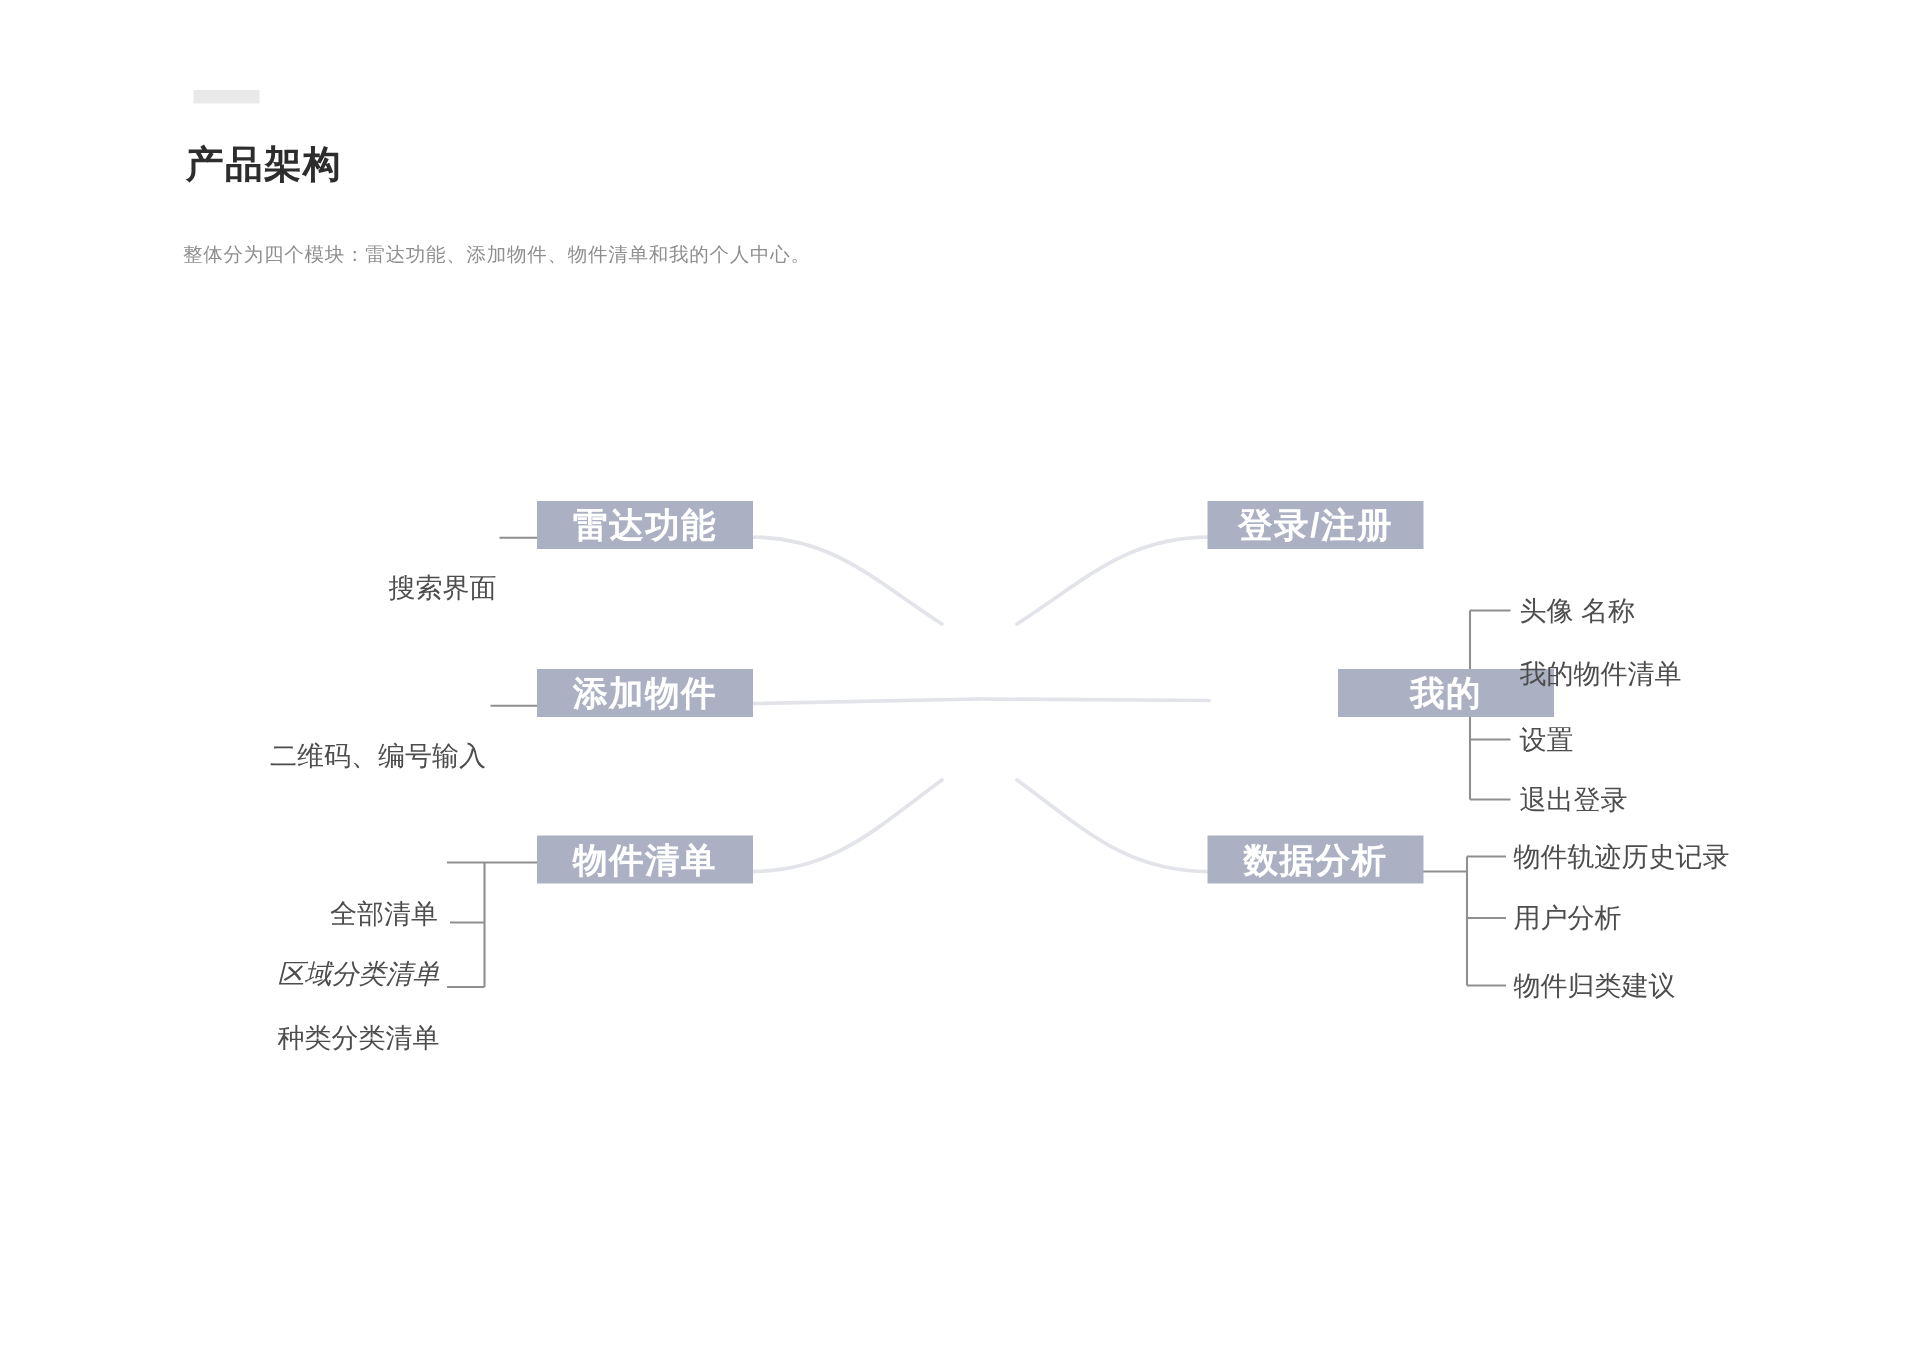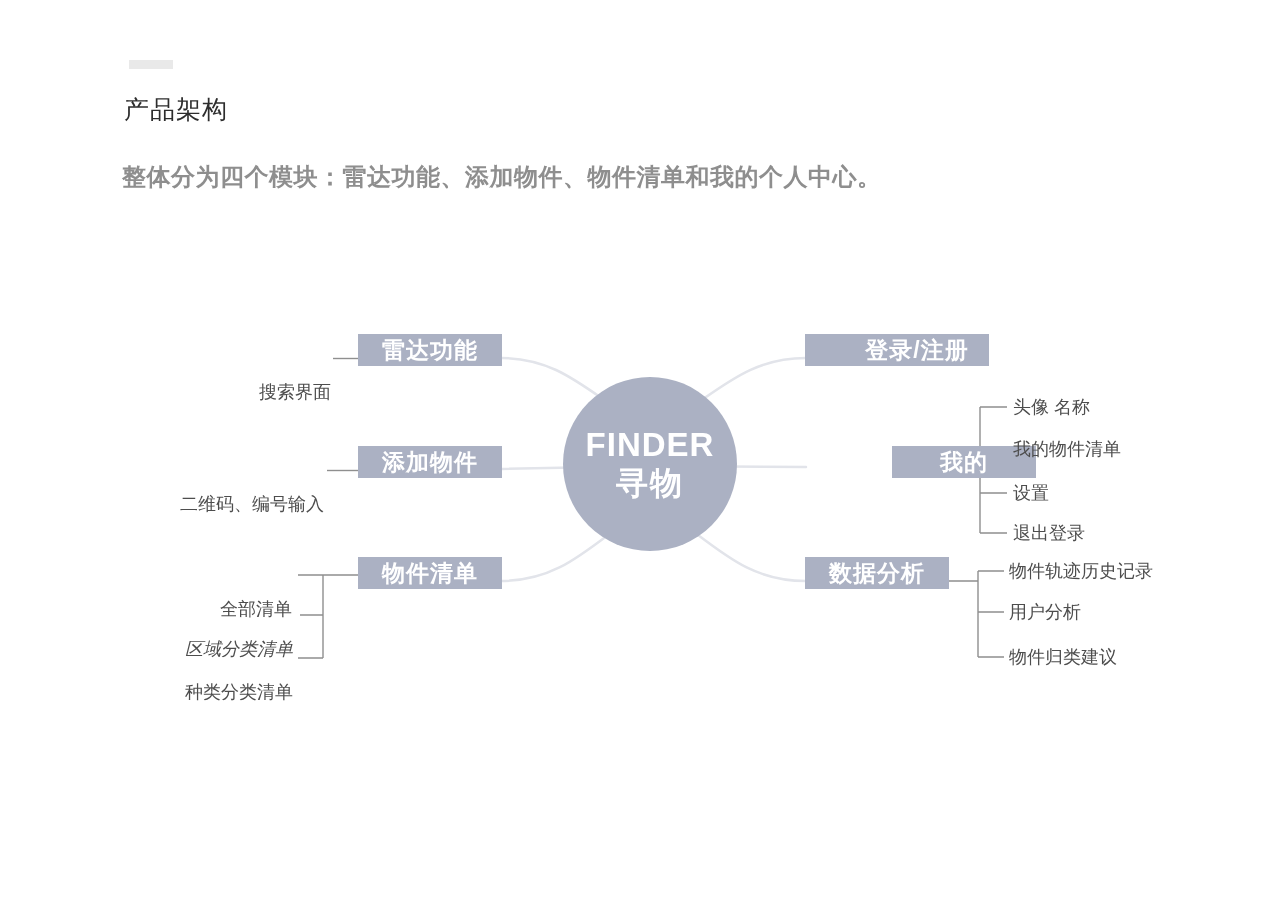--- a/index.html
+++ b/index.html
@@ -9,22 +9,22 @@
     --leaf-text:#4d4d4d;
     --title-text:#2d2d2d;
     --subtitle-text:#8e8e8e;
     --dash-fill:#e9e9e9;
   }
   html,body{margin:0;padding:0;background:#fff;}
   body{font-family:"Liberation Sans","DejaVu Sans",sans-serif;}
   .canvas{position:relative;width:1280px;height:906px;background:#fff;overflow:hidden;}
 
   .accent-dash{position:absolute;left:129px;top:60px;width:44px;height:9px;background:var(--dash-fill);}
-  .page-title{position:absolute;left:124px;top:93px;font-size:25px;font-weight:400;color:var(--title-text);letter-spacing:1px;margin:0;}
-  .page-subtitle{position:absolute;left:122px;top:161px;font-size:24px;font-weight:700;color:var(--subtitle-text);margin:0;letter-spacing:0.5px;}
+  .page-title{position:absolute;left:124px;top:93px;font-size:25px;font-weight:700;color:var(--title-text);letter-spacing:1px;margin:0;}
+  .page-subtitle{position:absolute;left:122px;top:161px;font-size:13px;font-weight:400;color:var(--subtitle-text);margin:0;letter-spacing:0.5px;}
 
   .lines{position:absolute;left:0;top:0;width:1280px;height:906px;z-index:1;}
   .lines path{fill:none;}
   .branch{stroke:var(--branch-line);stroke-width:2.5;stroke-linecap:round;}
   .tree{stroke:var(--tree-line);stroke-width:1.4;}
 
   .node{position:absolute;z-index:2;width:144px;height:32px;background:var(--node-fill);
         color:#fff;font-size:23px;font-weight:600;display:flex;align-items:center;justify-content:center;
         letter-spacing:1px;}
   .center-node{position:absolute;z-index:2;left:563px;top:377px;width:174px;height:174px;border-radius:50%;
@@ -57,30 +57,26 @@
     <path class="tree" d="M 333 358.5 H 358"></path>
     <path class="tree" d="M 327 470.5 H 358"></path>
 
     <path class="tree" d="M 298 575 H 323 M 300 615 H 323 M 298 658 H 323 M 323 575 V 658 M 323 575 H 358"></path>
 
     <path class="tree" d="M 947 467 H 980 M 980 407 V 533 M 980 407 H 1007 M 980 449 H 1007 M 980 493 H 1007 M 980 533 H 1007"></path>
 
     <path class="tree" d="M 947 581 H 978 M 978 571 V 657 M 978 571 H 1004 M 978 612 H 1004 M 978 657 H 1004"></path>
   </svg>
 
-  <div class="center-node">
-    <div class="center-line1">FINDER</div>
-    <div class="center-line2">寻物</div>
-  </div>
 
   <div class="node" style="left:358px;top:334px;">雷达功能</div>
   <div class="node" style="left:358px;top:446px;">添加物件</div>
   <div class="node" style="left:358px;top:557px;">物件清单</div>
 
-  <div class="node" style="left:805px;top:334px;padding-left:40px;">登录/注册</div>
+  <div class="node" style="left:805px;top:334px;">登录/注册</div>
   <div class="node" style="left:844px;top:446px;margin-left:48px;">我的</div>
   <div class="node" style="left:805px;top:557px;">数据分析</div>
 
   <div class="leaf left" style="right:949px;top:358px;">搜索界面</div>
   <div class="leaf left" style="right:956px;top:470px;">二维码、编号输入</div>
   <div class="leaf left" style="right:988px;top:575px;font-family:Liberation Mono, monospace;">全部清单</div>
   <div class="leaf left" style="right:987px;top:615px;font-style:italic;">区域分类清单</div>
   <div class="leaf left" style="right:987px;top:658px;">种类分类清单</div>
 
   <div class="leaf right" style="left:1013px;top:407px;">头像 名称</div>

